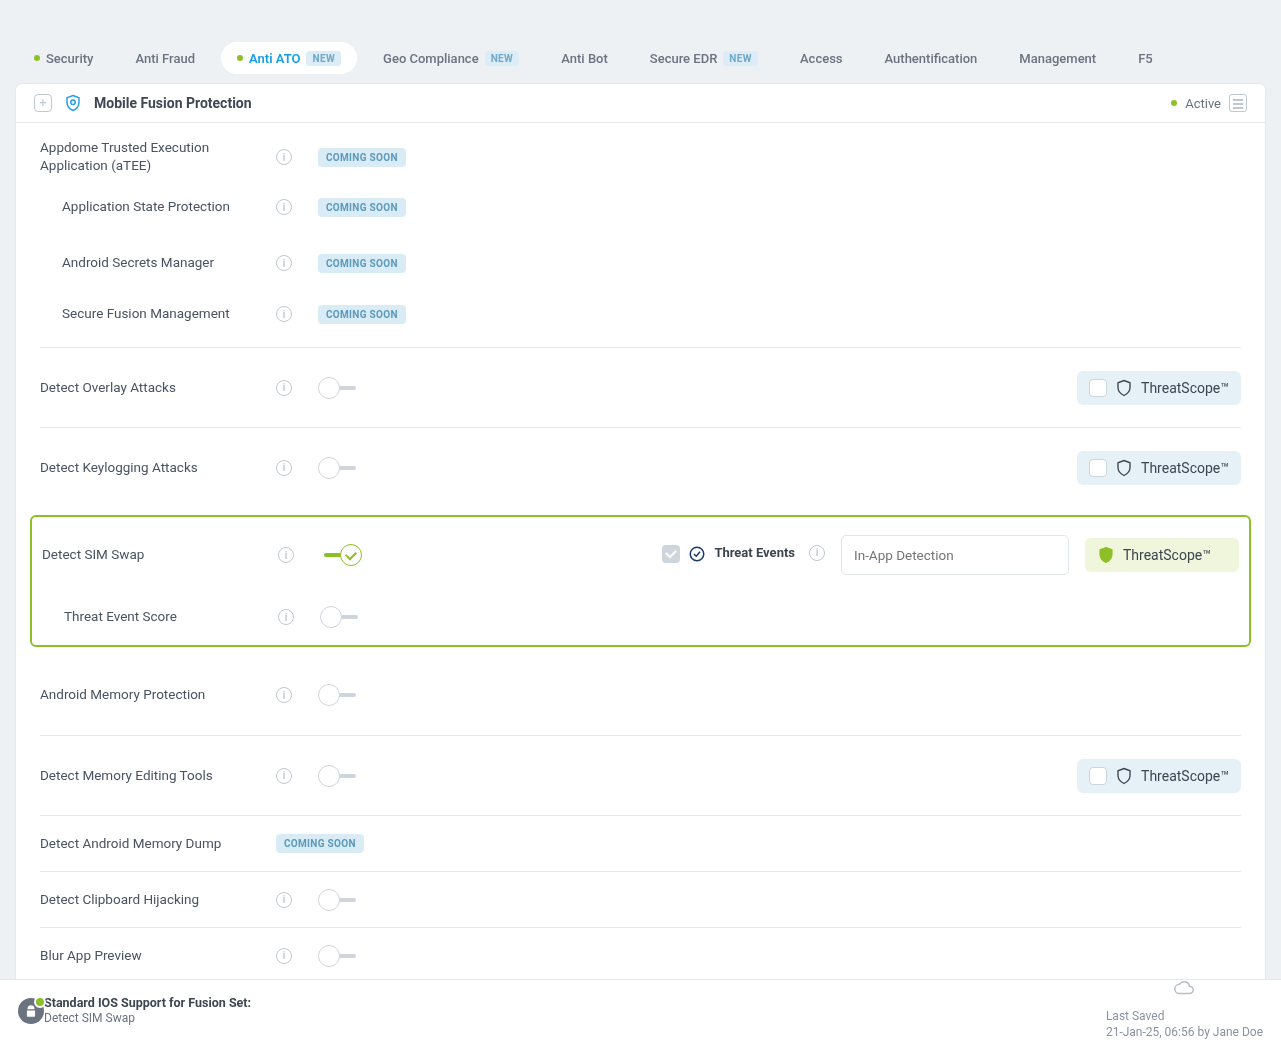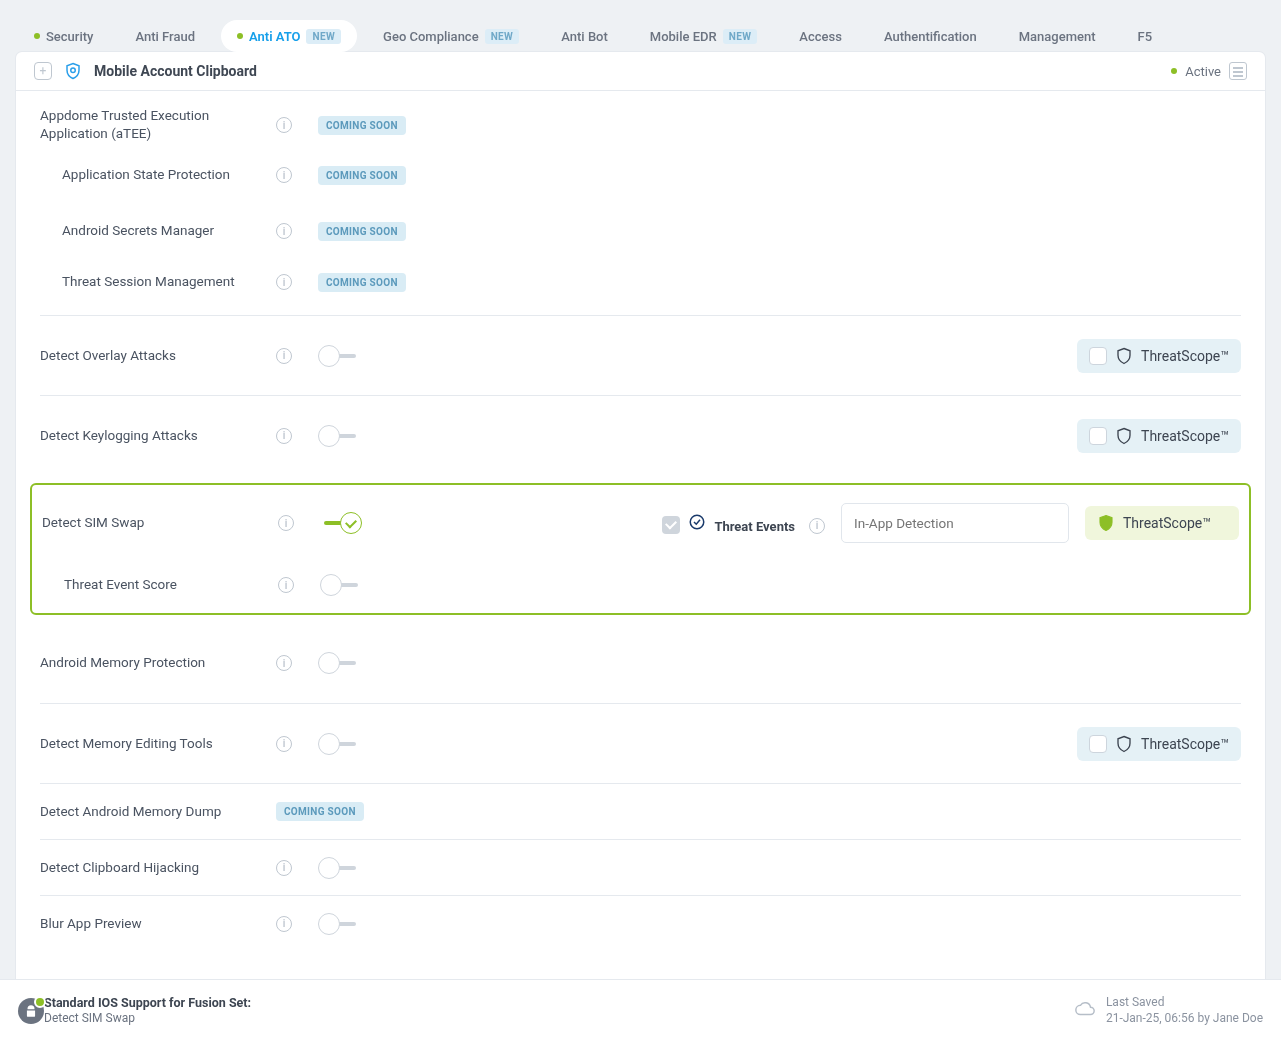--- a/index.html
+++ b/index.html
@@ -16,21 +16,21 @@
     --green:#8dbf26;
     --green-dark:#7fb11c;
     --light-green:#f0f6dc;
     --ts-bg:#e5f1f6;
     --icon:#bfc7d0;
     --shield-blue:#2b9fea;
   }
   *{box-sizing:border-box;font-family:-apple-system,Segoe UI,Roboto,Helvetica,Arial,sans-serif;}
   body{margin:0;background:var(--bg);color:var(--text);font-size:13px;min-height:1041px;position:relative;}
   
-  .tabs{display:flex;align-items:flex-end;gap:0;padding:0 18px;height:52px;}
+  .tabs{display:flex;align-items:center;gap:0;padding:0 18px;height:52px;margin-top:32px;}
   .tab{display:flex;align-items:center;gap:6px;padding:0 16px;height:32px;color:#6b7380;font-weight:500;white-space:nowrap;border-radius:16px;cursor:pointer;}
   .tab .dot{width:6px;height:6px;border-radius:50%;background:var(--green);}
   .tab.active{background:#fff;color:var(--blue);font-weight:600;}
   .tab .new-badge{background:var(--tab-new-bg);color:var(--tab-new-text);font-size:10px;font-weight:700;padding:2px 6px;border-radius:3px;letter-spacing:.4px;}
   .tabs .spacer{flex:0 0 10px;}
   
   .card{margin:0 16px;background:var(--card);border-radius:6px;box-shadow:0 0 0 1px var(--border);overflow:hidden;padding-bottom:50px;}
   .card-header{display:flex;align-items:center;justify-content:space-between;padding:10px 18px;border-bottom:1px solid var(--border);} 
   .card-header .left{display:flex;align-items:center;gap:12px;}
   .expand-btn{width:18px;height:18px;border:1.5px solid var(--icon);border-radius:4px;display:flex;align-items:center;justify-content:center;color:var(--icon);font-size:12px;line-height:1;}
@@ -60,34 +60,34 @@
   
   .ts{position:absolute;right:0;top:50%;transform:translateY(-50%);display:flex;align-items:center;gap:8px;background:var(--ts-bg);padding:8px 12px;border-radius:6px;min-width:154px;}
   .ts .box{width:18px;height:18px;background:#fff;border:1.5px solid #cdd5dd;border-radius:4px;}
   .ts .ts-label{font-weight:400;color:#3d4551;font-size:14px;} 
   .ts.green{background:var(--light-green);}    
   .ts.green .ts-label{color:#3d4551;}
   .ts .ts-icon{width:18px;height:18px;display:flex;align-items:center;justify-content:center;}
   
   .hl{border:2px solid var(--green);border-radius:6px;margin:8px -10px;padding:4px 10px 0;}
   .hl .row{min-height:52px;}
-  .threat-events{display:flex;align-items:flex-end;gap:8px;margin-left:auto;margin-right:16px;}
+  .threat-events{display:flex;align-items:flex-start;gap:8px;margin-left:auto;margin-right:16px;}
   .te-check{width:18px;height:18px;background:#cfd5dc;border-radius:4px;display:flex;align-items:center;justify-content:center;}
   .te-check::after{content:"";width:8px;height:5px;border-left:2px solid #fff;border-bottom:2px solid #fff;transform:rotate(-45deg);margin-top:-2px;}
   .te-label{font-weight:700;color:#3d4551;}
   .detection-input{width:228px;height:40px;border:1px solid #e1e6ec;border-radius:5px;padding:0 12px;font-size:13.5px;color:#4a5361;margin-right:16px;}
   
   .footer{position:fixed;left:0;right:0;bottom:0;height:62px;background:#fff;border-top:1px solid var(--border);display:flex;align-items:center;padding:0 18px;gap:16px;}
   .footer .left{display:flex;align-items:center;}
   .android-icon{width:26px;height:26px;border-radius:50%;background:#6b7380;position:relative;display:flex;align-items:center;justify-content:center;}
   .android-icon::after{content:"";position:absolute;right:-2px;top:-2px;width:8px;height:8px;border-radius:50%;background:var(--green);border:2px solid #fff;}
   .footer .meta{display:flex;flex-direction:column;line-height:1.3;}
   .footer .meta .t{font-weight:700;color:#3d4551;font-size:12.5px;}
   .footer .meta .s{font-size:12px;color:#6b7380;}
-  .footer .center{margin-left:auto;display:flex;align-items:center;gap:10px;color:#8b93a0;}
+  .footer .center{margin-left:auto;display:flex;align-items:center;gap:10px;color:#8b93a0;flex-direction:column;}
   .footer .center .col{display:flex;flex-direction:column;line-height:1.3;font-size:12px;}
   .footer .actions{margin-left:auto;display:flex;align-items:center;gap:12px;}
   .btn{height:40px;border-radius:6px;display:flex;align-items:center;justify-content:center;font-weight:600;cursor:pointer;}
   .btn-outline{border:1px solid #d5dbe2;background:#fff;color:#3d4551;padding:0 24px;}
   .btn-primary{background:var(--green);color:#fff;padding:0 0 0 18px;gap:10px;overflow:hidden;}
   .btn-primary .txt{padding-right:14px;display:flex;align-items:center;gap:8px;}
   .btn-primary .arrow{width:38px;height:40px;border-left:1px solid rgba(255,255,255,.4);display:flex;align-items:center;justify-content:center;}
   .btn-primary .arrow::after{content:"";width:8px;height:8px;border-top:2px solid #fff;border-right:2px solid #fff;transform:rotate(45deg);}
   .build-icon{width:16px;height:16px;display:inline-block;}
 </style>
@@ -113,21 +113,21 @@
   <div class="tab">
       <span>Geo Compliance</span>
       <span class="new-badge">NEW</span>
     </div>
   <div class="spacer"></div>
   <div class="tab">
       <span>Anti Bot</span>
     </div>
   <div class="spacer"></div>
   <div class="tab">
-      <span>Mobile EDR</span>
+      <span>Secure EDR</span>
       <span class="new-badge">NEW</span>
     </div>
   <div class="spacer"></div>
   <div class="tab">
       <span>Access</span>
     </div>
   <div class="spacer"></div>
   <div class="tab">
       <span>Authentification</span>
     </div>
@@ -144,21 +144,21 @@
 <div class="card">
   <div class="card-header">
     <div class="left">
       <div class="expand-btn">+</div>
       <span class="shield-icon">
         <svg width="18" height="18" viewBox="0 0 24 24" fill="none" stroke="#2b9fea" stroke-width="2">
             <path d="M12 2l8 3v6c0 5-3.5 9-8 11-4.5-2-8-6-8-11V5l8-3z"></path>
             <circle cx="12" cy="11" r="3"></circle>
           </svg>
       </span>
-      <span class="card-title">Mobile Account Clipboard</span>
+      <span class="card-title">Mobile Fusion Protection</span>
     </div>
     <div class="right">
       <span class="status-dot"></span>
       <span>Active</span>
       <span class="notes-icon"></span>
     </div>
   </div>
 
   <div class="section">
 
@@ -171,21 +171,21 @@
       <div class="label">Application State Protection</div>
       <div class="info">i</div>
       <span class="coming">COMING SOON</span>
     </div>
     <div class="row indent">
       <div class="label">Android Secrets Manager</div>
       <div class="info">i</div>
       <span class="coming">COMING SOON</span>
     </div>
     <div class="row indent" style="padding-bottom:10px;">
-      <div class="label">Threat Session Management</div>
+      <div class="label">Secure Fusion Management</div>
       <div class="info">i</div>
       <span class="coming">COMING SOON</span>
     </div>
 
     <div class="row divider" style="min-height:80px;">
       <div class="label">Detect Overlay Attacks</div>
       <div class="info">i</div>
       <div class="toggle">
           <span class="track"></span>
           <span class="knob"></span>

